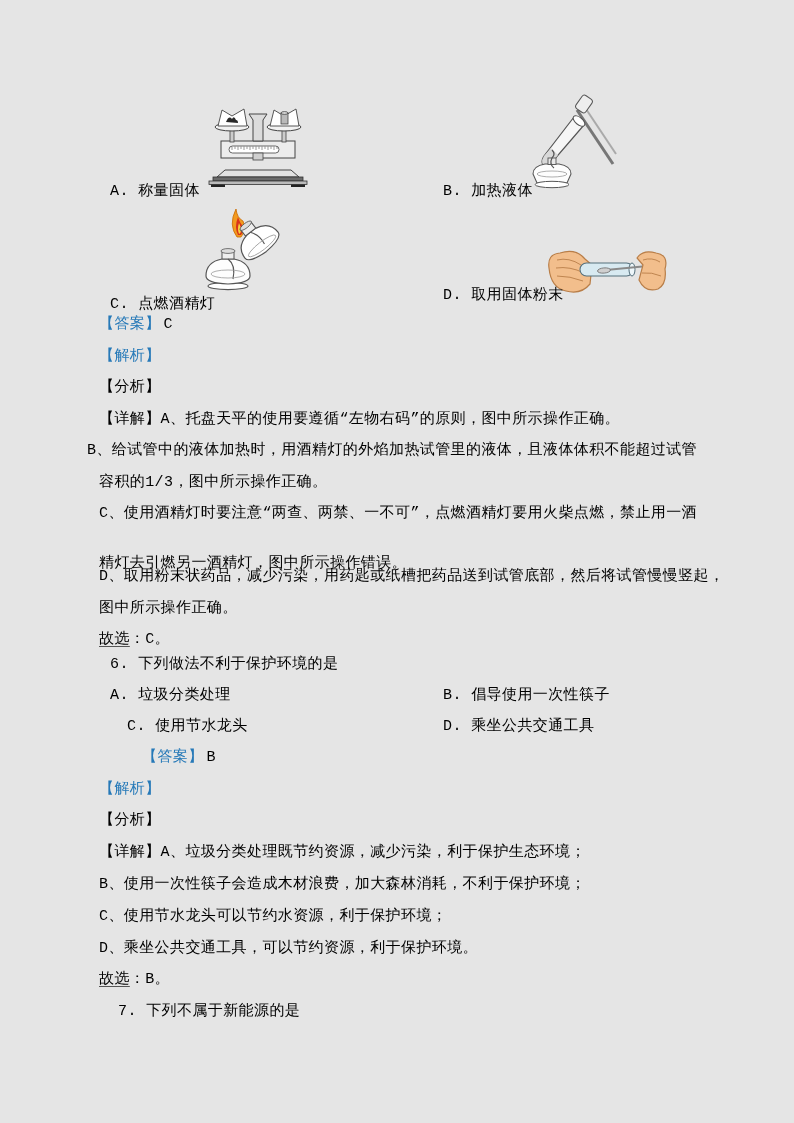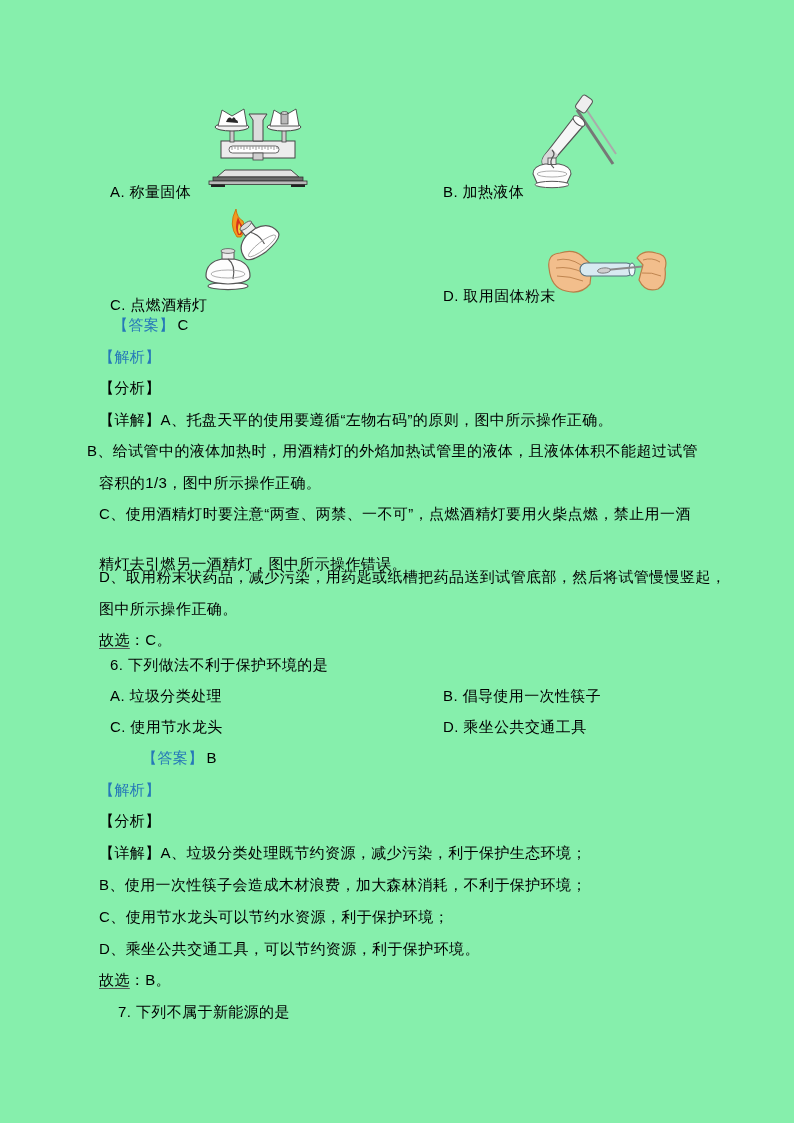--- a/index.html
+++ b/index.html
@@ -1,22 +1,22 @@
 <!DOCTYPE html>
 <html><head>
 <meta charset="utf-8">
 <style>
   html,body{margin:0;padding:0;background:#888;}
   #page{
     position:relative;
     width:794px;height:1123px;
-    background:#86efac;
+    background:#e5e5e5;
     margin:0 auto;
     overflow:hidden;
-    font-family:Liberation Sans, sans-serif;
+    font-family:Liberation Mono, monospace;
     color:#000;
   }
   .line{
     position:absolute;
     white-space:nowrap;
     font-size:15px;
     line-height:18px;
     letter-spacing:0.4px;
     color:#000;
   }
@@ -152,42 +152,42 @@
       <path d="M99 14 q9 -3 17 2" stroke="#B97E48" stroke-width="0.9" fill="none"></path>
       <path d="M98 27 q10 -1 19 3" stroke="#B97E48" stroke-width="0.9" fill="none"></path>
     </svg>
   </div>
 
   <div class="line" style="left:110px;top:183px;">A. 称量固体</div>
   <div class="line" style="left:443px;top:183px;">B. 加热液体</div>
   <div class="line" style="left:110px;top:296px;">C. 点燃酒精灯</div>
   <div class="line" style="left:443px;top:287px;">D. 取用固体粉末</div>
 
-  <div class="line" style="left:113px;top:316px;">
+  <div class="line" style="left:99px;top:316px;">
     <span class="blue">【答案】</span><span class="ansv">C</span>
   </div>
   <div class="line" style="left:99px;top:348px;">
     <span class="blue">【解析】</span>
   </div>
   <div class="line" style="left:99px;top:379px;">【分析】</div>
   <div class="line" style="left:99px;top:411px;">【详解】A、托盘天平的使用要遵循“左物右码”的原则，图中所示操作正确。</div>
   <div class="line" style="left:87px;top:442px;">B、给试管中的液体加热时，用酒精灯的外焰加热试管里的液体，且液体体积不能超过试管</div>
   <div class="line" style="left:99px;top:474px;">容积的1/3，图中所示操作正确。</div>
   <div class="line" style="left:99px;top:505px;">C、使用酒精灯时要注意“两查、两禁、一不可”，点燃酒精灯要用火柴点燃，禁止用一酒</div>
   <div class="line" style="left:99px;top:555px;">精灯去引燃另一酒精灯，图中所示操作错误。</div>
   <div class="line" style="left:99px;top:568px;">D、取用粉末状药品，减少污染，用药匙或纸槽把药品送到试管底部，然后将试管慢慢竖起，</div>
   <div class="line" style="left:99px;top:600px;">图中所示操作正确。</div>
   <div class="line" style="left:99px;top:631px;">
     <span class="u">故选</span><span>：C。</span>
   </div>
 
   <div class="line" style="left:110px;top:656px;">6. 下列做法不利于保护环境的是</div>
   <div class="line" style="left:110px;top:687px;">A. 垃圾分类处理</div>
   <div class="line" style="left:443px;top:687px;">B. 倡导使用一次性筷子</div>
-  <div class="line" style="left:110px;top:718px;">C. 使用节水龙头</div>
+  <div class="line" style="left:127px;top:718px;">C. 使用节水龙头</div>
   <div class="line" style="left:443px;top:718px;">D. 乘坐公共交通工具</div>
 
   <div class="line" style="left:99px;top:749px;margin-left:43px;">
     <span class="blue">【答案】</span><span class="ansv">B</span>
   </div>
   <div class="line" style="left:99px;top:781px;">
     <span class="blue">【解析】</span>
   </div>
   <div class="line" style="left:99px;top:812px;">【分析】</div>
   <div class="line" style="left:99px;top:844px;">【详解】A、垃圾分类处理既节约资源，减少污染，利于保护生态环境；</div>

